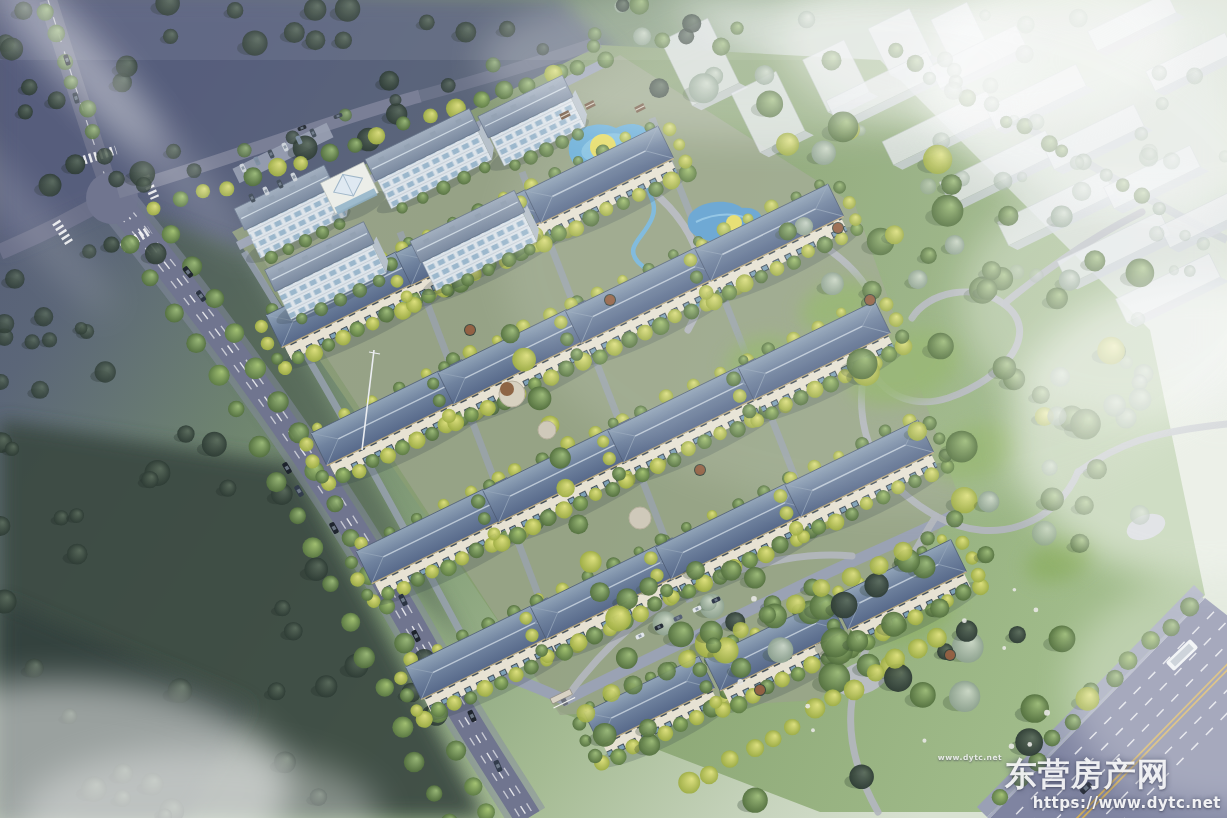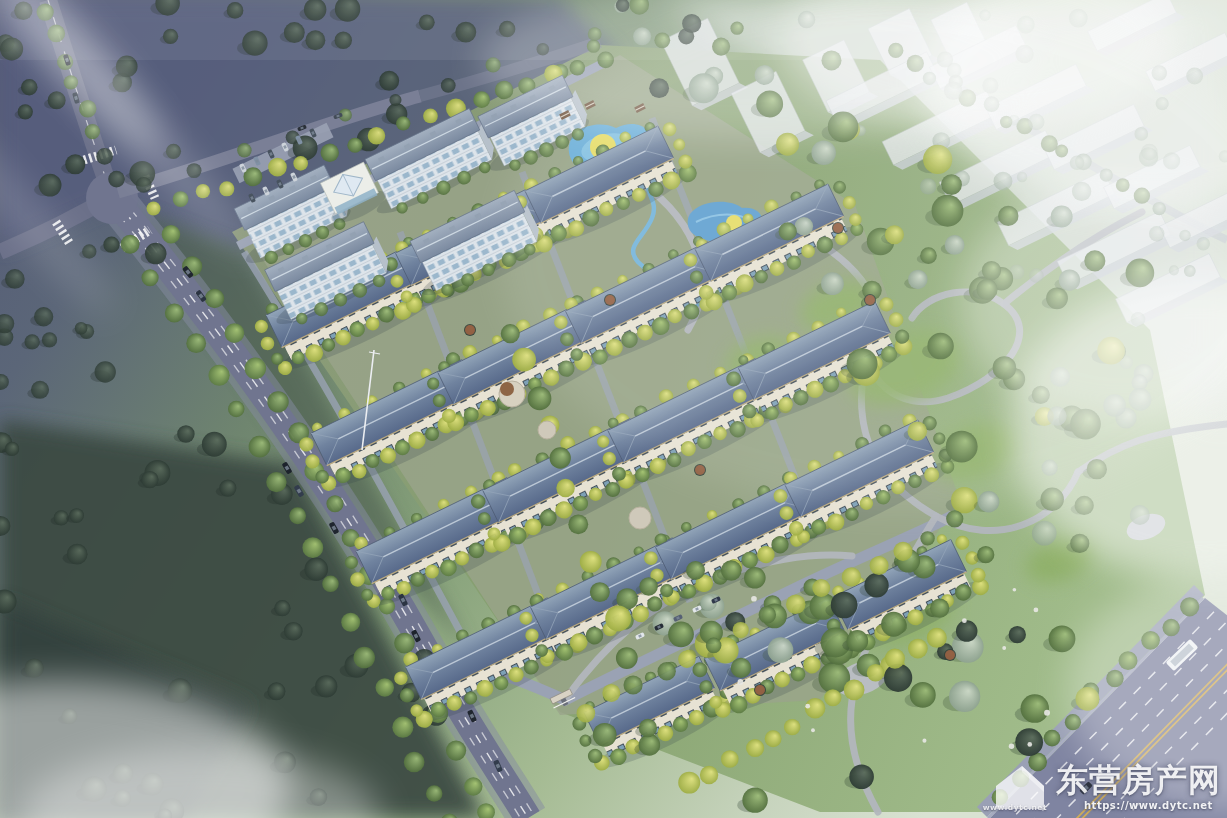--- a/index.html
+++ b/index.html
@@ -1,28 +1,28 @@
 <!DOCTYPE html>
 <html><head>
 <meta charset="utf-8">
 <style>
   html,body{margin:0;padding:0;background:#222;}
   .canvas{position:relative;width:1227px;height:818px;overflow:hidden;
           background:#7d9671;font-family:"DejaVu Sans","Liberation Sans",sans-serif;}
   .canvas svg.scene{position:absolute;left:0;top:0;}
   .watermark{position:absolute;right:6px;bottom:6px;display:flex;align-items:flex-end;
              gap:9px;opacity:.95;pointer-events:none;}
-  .wm-logo{display:flex;flex-direction:column;align-items:flex-end;width:58px;}
+  .wm-logo{display:flex;flex-direction:row;align-items:flex-start;width:58px;}
   .wm-logo svg{display:block;}
   .wm-caption{font-size:7.5px;font-weight:bold;color:rgba(255,255,255,.85);
               letter-spacing:.5px;margin-top:-9px;text-shadow:0 1px 2px rgba(60,60,80,.7);}
   .wm-text{display:flex;flex-direction:column;align-items:flex-start;}
   .wm-name{font-size:32px;font-weight:bold;color:rgba(255,255,255,.93);line-height:1.05;
            letter-spacing:1px;text-shadow:0 0 6px rgba(80,85,110,.85),0 1px 2px rgba(50,55,75,.6);font-family:Liberation Mono, monospace;}
-  .wm-url{font-size:10px;font-weight:bold;color:rgba(255,255,255,.95);line-height:1.2;
+  .wm-url{font-size:15px;font-weight:bold;color:rgba(255,255,255,.95);line-height:1.2;
           letter-spacing:.5px;text-shadow:0 0 5px rgba(80,85,110,.9),0 1px 2px rgba(50,55,75,.6);padding-left:28px;}
 </style>
 </head>
 <body>
 
 <div class="canvas">
   <svg class="scene" id="scene" width="1227" height="818" viewBox="0 0 1227 818">
     <defs>
       <linearGradient id="bg" x1="0" y1="0" x2="1" y2="0.45">
         <stop offset="0" stop-color="#535977"></stop>

